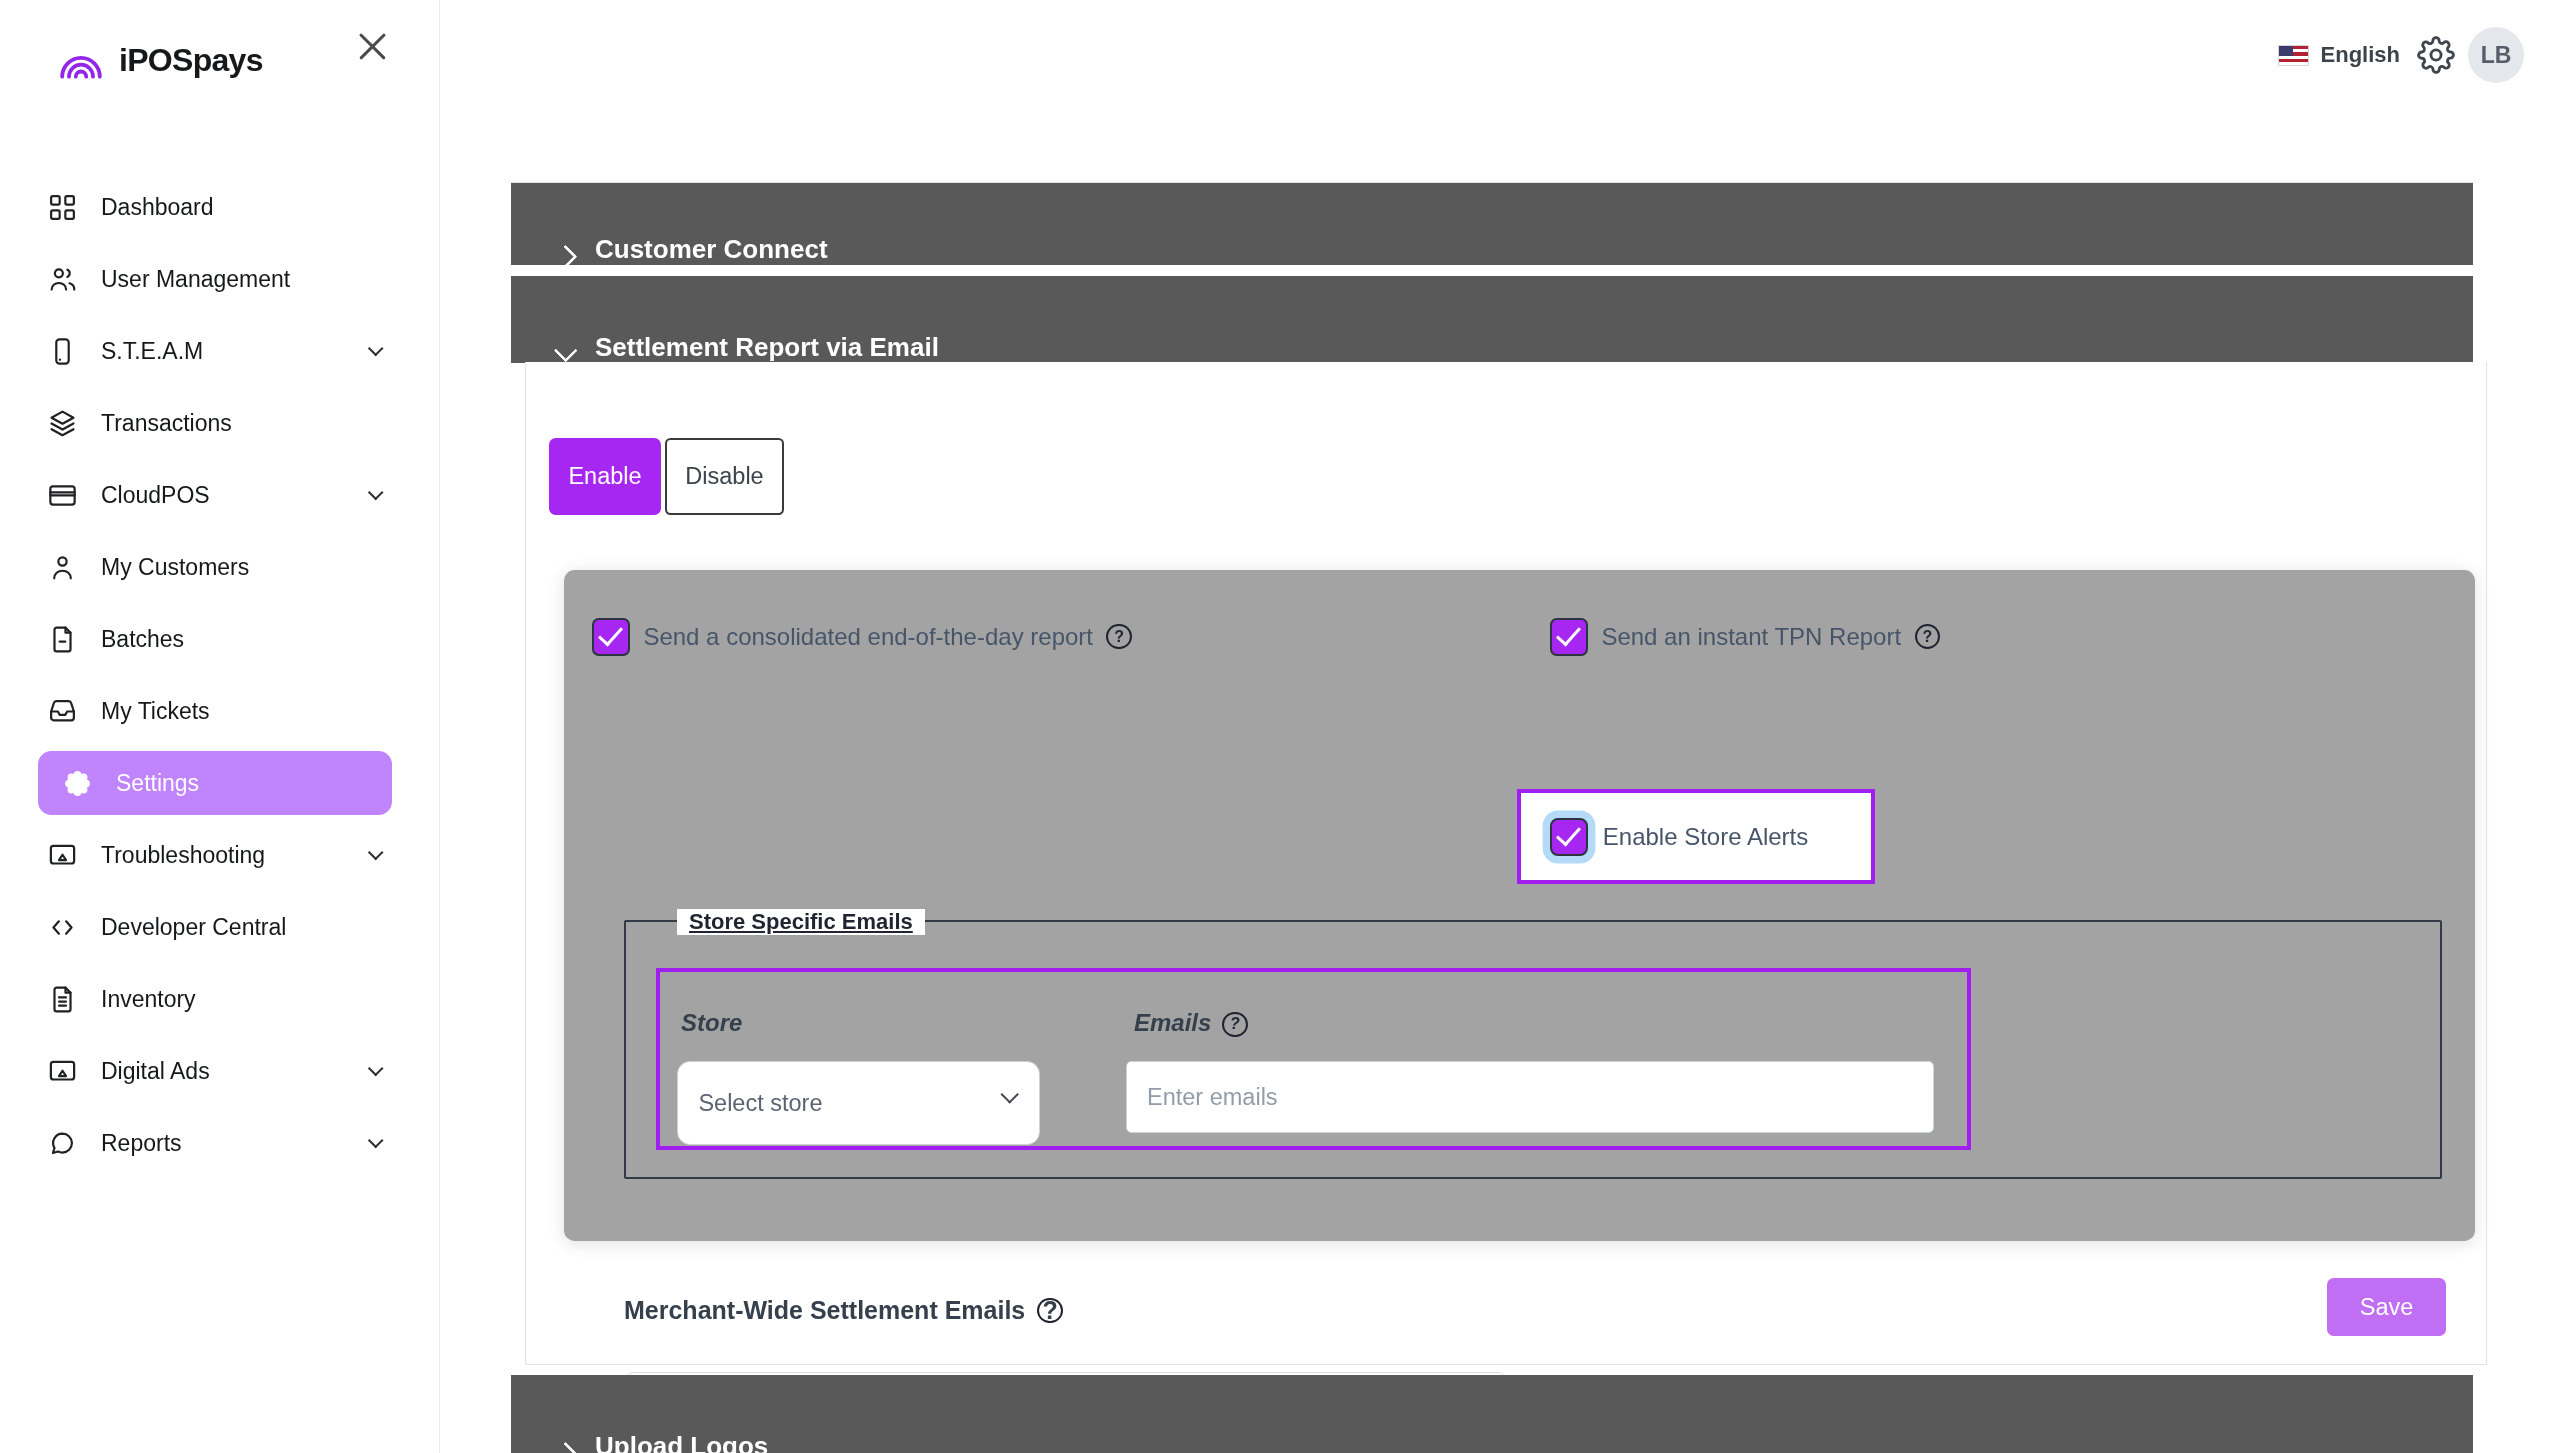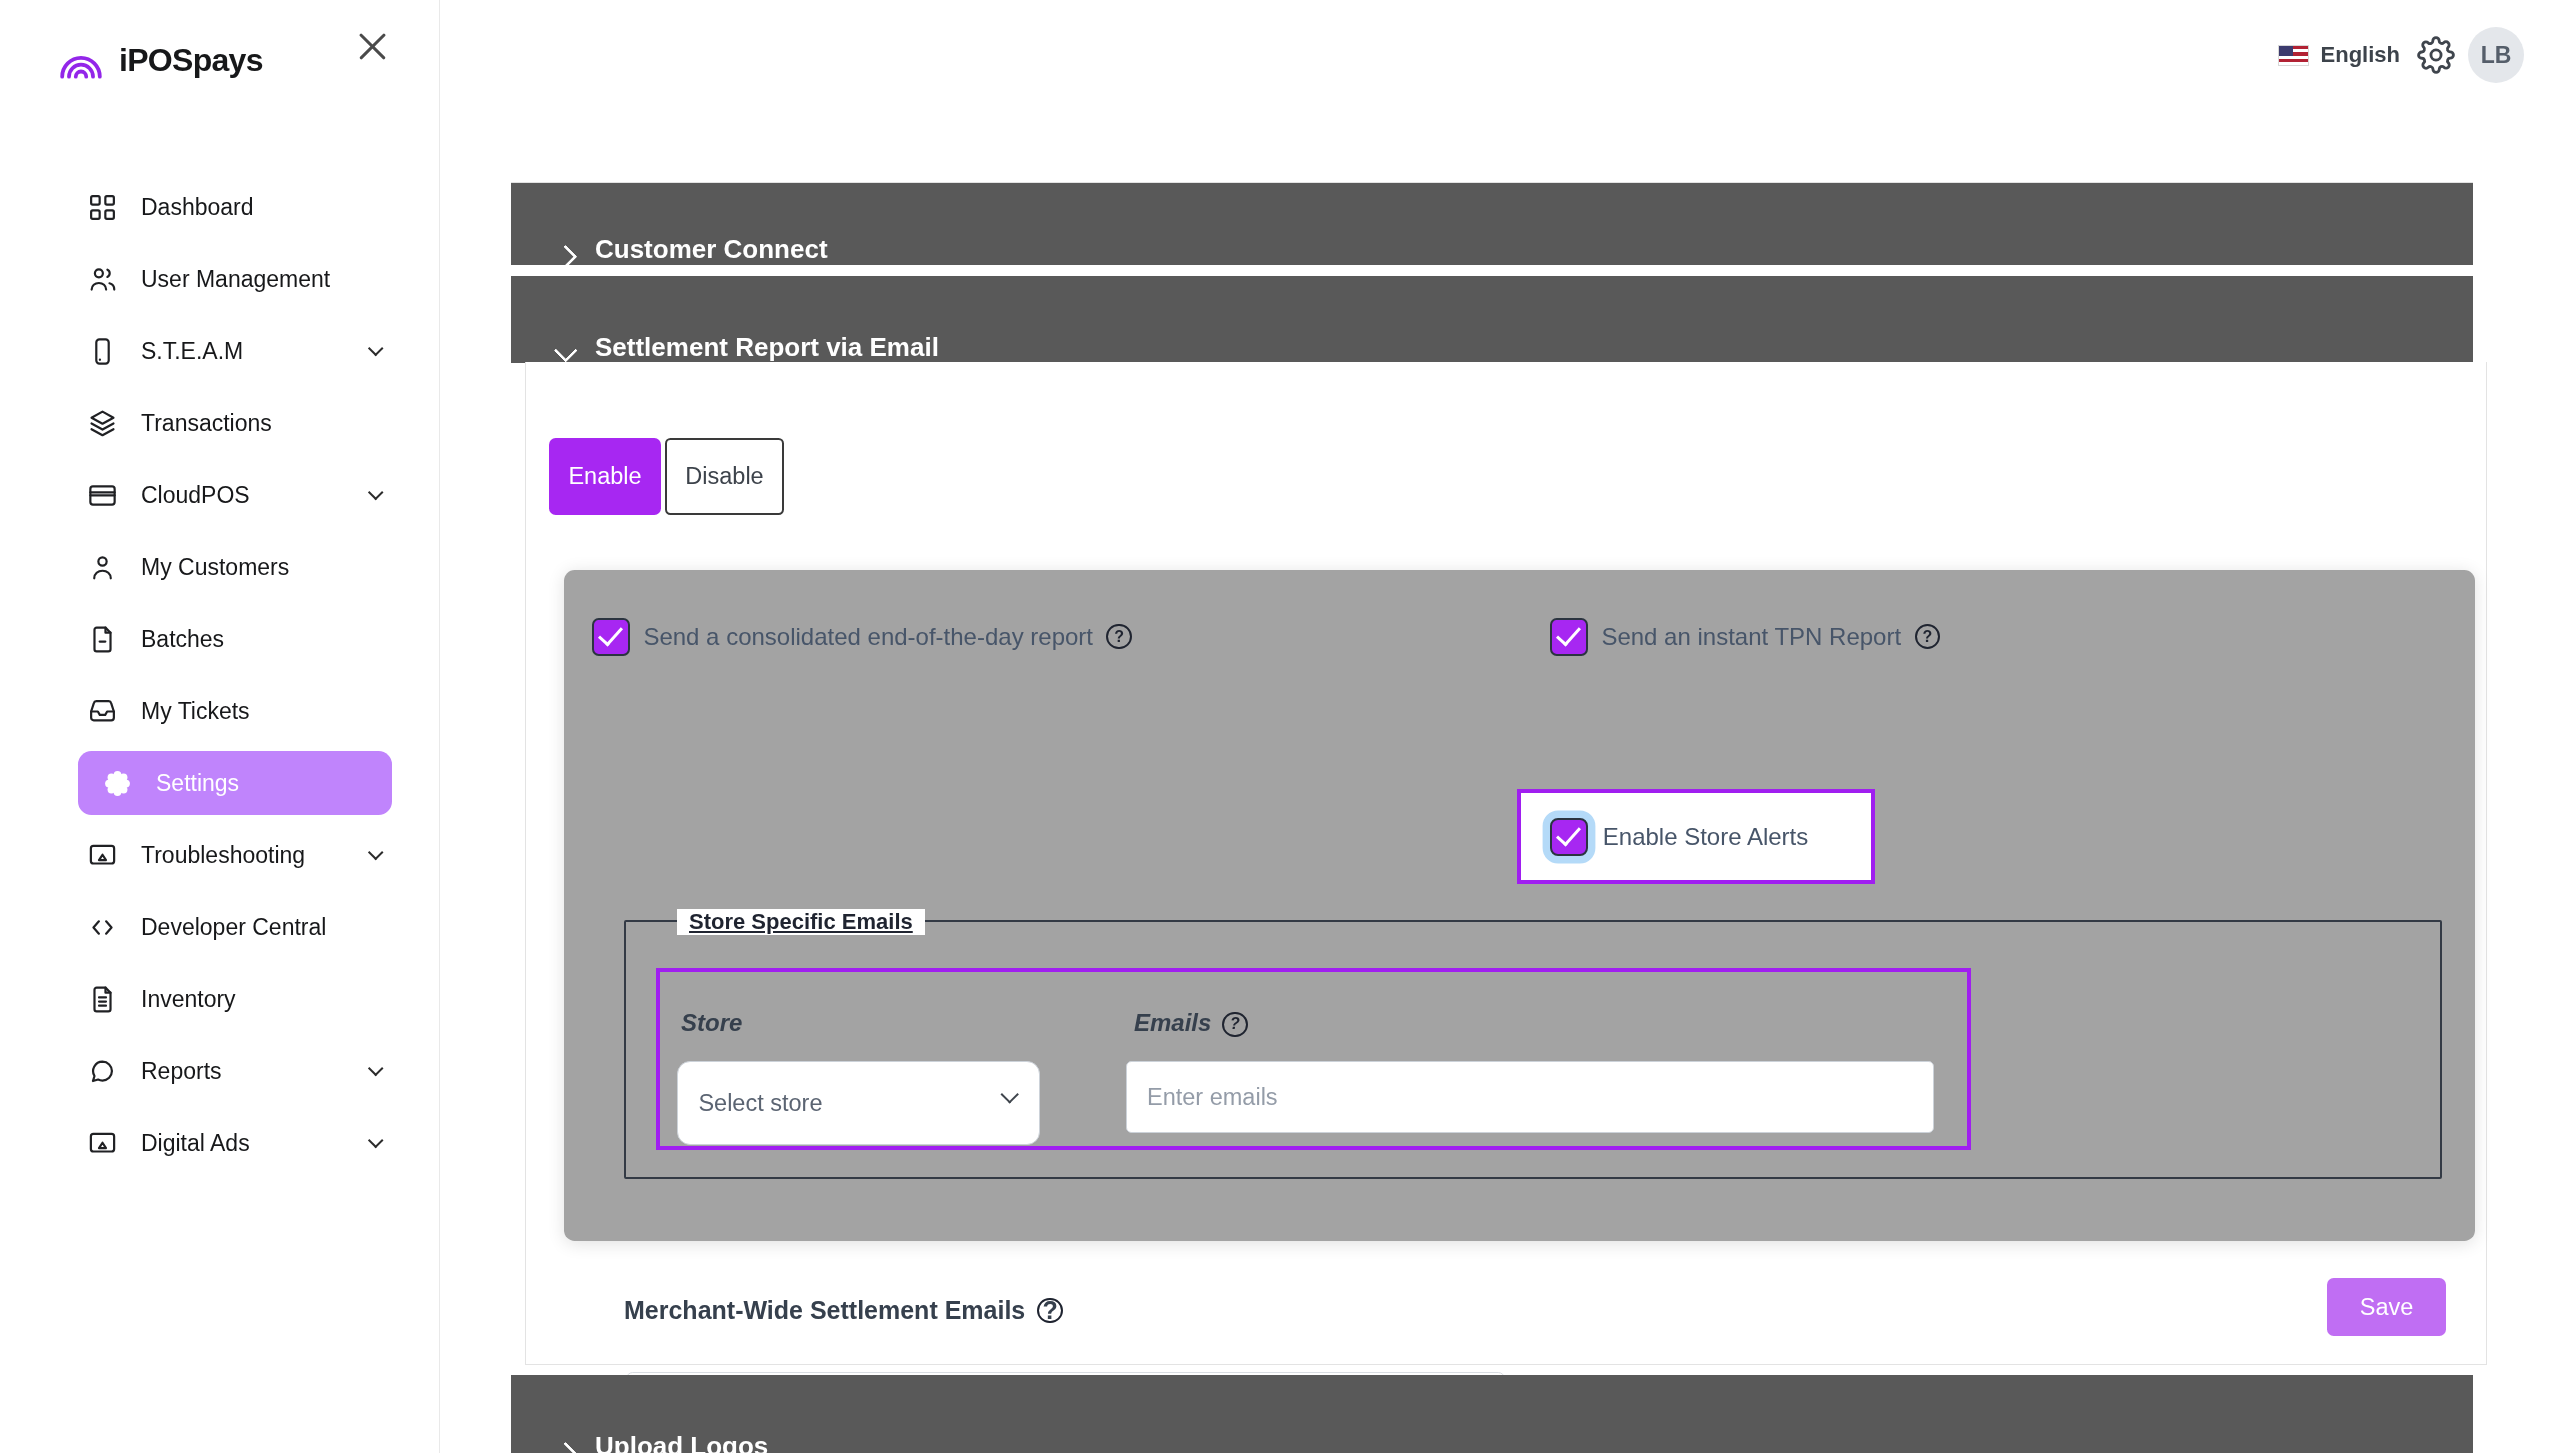--- a/index.html
+++ b/index.html
@@ -9,21 +9,21 @@
   
   .sidebar { position:absolute; left:0; top:0; width:440px; height:1453px;
     background:#fff; border-right:1.3px solid #e9e9e9; }
   .logo-row { position:absolute; left:55px; top:37px; display:flex; align-items:center; gap:12px; }
   .logo-text { font-size:32px; font-weight:bold; color:#17181a; letter-spacing:-0.7px; }
   .close-x { position:absolute; left:354px; top:28px; width:38px; height:38px; cursor:pointer; }
   .close-x i { position:absolute; left:1.3px; top:17.4px; width:35px; height:2.7px; background:#4a4a4a; border-radius:1.3px; display:block;}
   .close-x i:first-child { transform:rotate(45deg); }
   .close-x i:last-child  { transform:rotate(-45deg); }
 
-  .menu { position:absolute; left:0; top:171px; width:440px;padding-left:40px; }
+  .menu { position:absolute; left:0; top:171px; width:440px; }
   .menu-item { position:relative; height:72px; display:flex; align-items:center;
     padding-left:47px; cursor:pointer; }
   .mi-icon { width:31px; height:31px; flex:0 0 31px; display:flex; align-items:center; justify-content:center; }
   .mi-icon svg { width:31px; height:31px; stroke:#202124; stroke-width:1.7; fill:none;
     stroke-linecap:round; stroke-linejoin:round; }
   .mi-label { margin-left:23px; font-size:23px; color:#17181a; }
   .mi-chev { position:absolute; right:59px; top:50%; width:11.4px; height:11.4px;
     border-right:2px solid #2c2c2c; border-bottom:2px solid #2c2c2c;
     transform:translateY(-70%) rotate(45deg); }
   .menu-item.active { padding-left:0; }
@@ -287,35 +287,35 @@
             <path d="M9.3 13.6h5.4"></path>
             <path d="M9.3 16.8h5.4"></path>
           </svg>
       </span>
       <span class="mi-label">Inventory</span>
     </div>
 
     <div class="menu-item">
       <span class="mi-icon">
         <svg viewBox="0 0 24 24">
-            <path d="M12 4.4a7.3 7.3 0 0 1 0 14.6c-1.2 0-2.4-.3-3.4-.8L4.6 19.4l1.2-3.9A7.3 7.3 0 0 1 12 4.4Z"></path>
-          </svg>
-      </span>
-      <span class="mi-label">Reports</span>
-      <span class="mi-chev"></span>
-    </div>
-
-    <div class="menu-item">
-      <span class="mi-icon">
-        <svg viewBox="0 0 24 24">
             <rect x="3" y="4.6" width="18" height="13.6" rx="2"></rect>
             <path d="M12 11.4 14.7 15.6H9.3Z"></path>
           </svg>
       </span>
       <span class="mi-label">Digital Ads</span>
+      <span class="mi-chev"></span>
+    </div>
+
+    <div class="menu-item">
+      <span class="mi-icon">
+        <svg viewBox="0 0 24 24">
+            <path d="M12 4.4a7.3 7.3 0 0 1 0 14.6c-1.2 0-2.4-.3-3.4-.8L4.6 19.4l1.2-3.9A7.3 7.3 0 0 1 12 4.4Z"></path>
+          </svg>
+      </span>
+      <span class="mi-label">Reports</span>
       <span class="mi-chev"></span>
     </div>
 
   </div>
 </div>
 
 <div class="topbar">
   <div style="display:flex;align-items:center;gap:12px;">
     <span class="flag">
         <span class="canton"></span>

